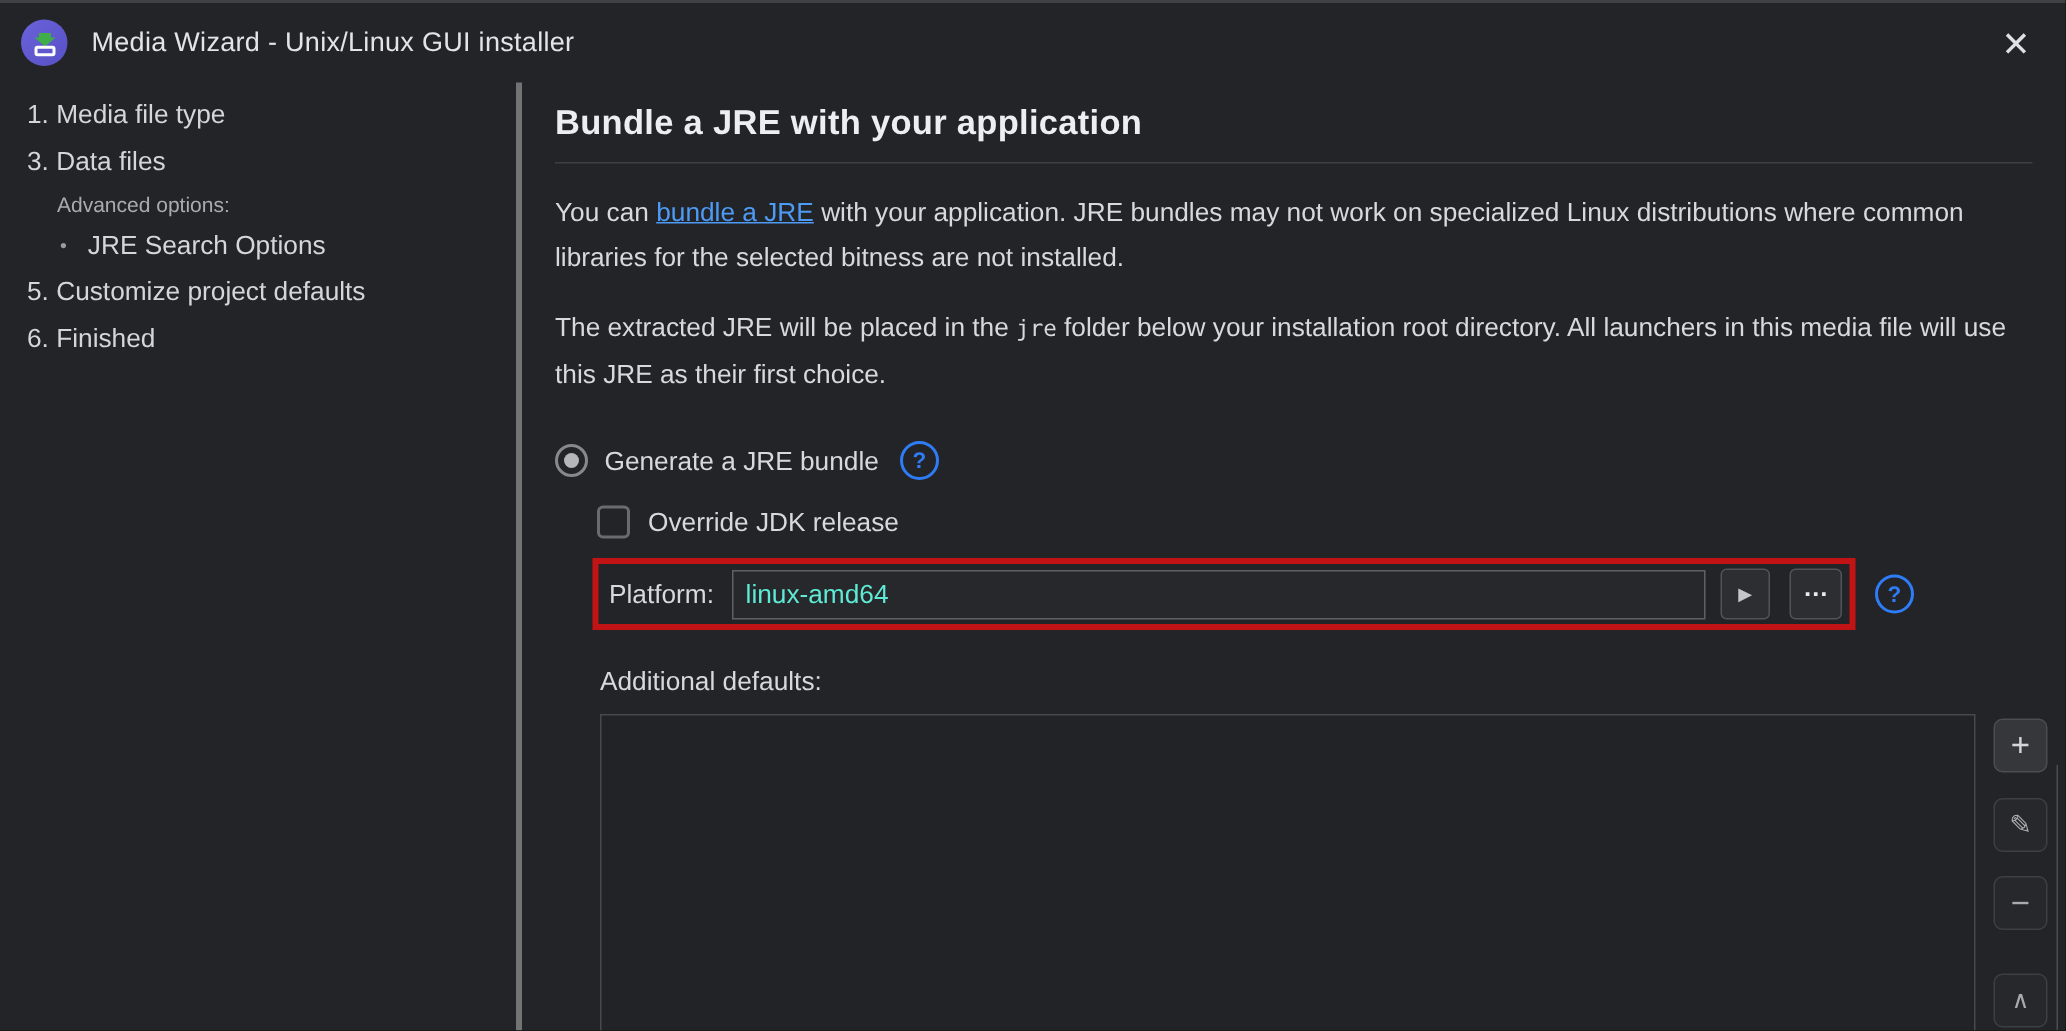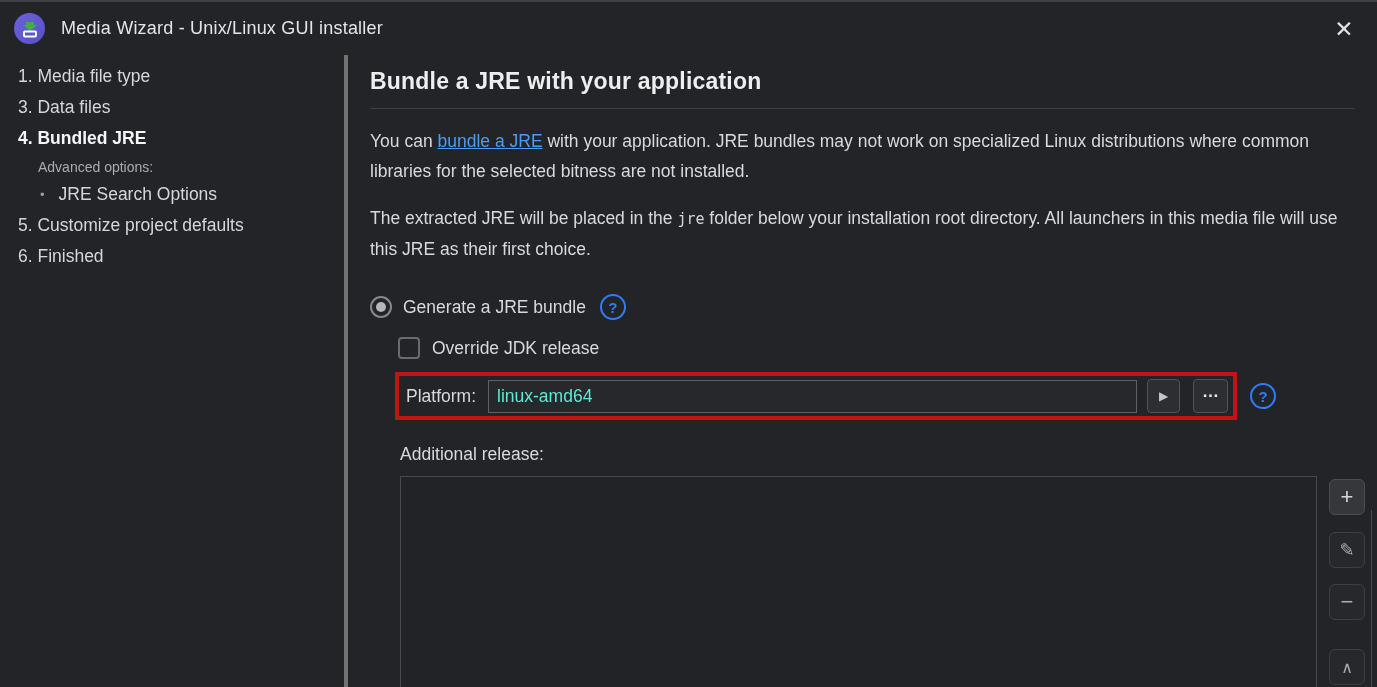--- a/index.html
+++ b/index.html
@@ -109,21 +109,20 @@
     </div>
     <div class="titlebar-title">Media Wizard - Unix/Linux GUI installer</div>
     <div class="close-btn">✕</div>
   </div>
 
   <div class="body">
 
     <div class="sidebar">
       <div class="side-item">1. Media file type</div>
       <div class="side-item">3. Data files</div>
-      <div class="side-item active">4. Bundled JRE</div>
       <div class="side-group">Advanced options:</div>
       <div class="side-item side-sub">
         <span class="bullet">•</span>
         <span>JRE Search Options</span>
       </div>
       <div class="side-item">5. Customize project defaults</div>
       <div class="side-item">6. Finished</div>
     </div>
 
     <div class="main">
@@ -154,21 +153,21 @@
           <div class="mini-btn arrow-btn">
               <span>▶</span>
             </div>
           <div class="mini-btn dots-btn">
               <span>…</span>
             </div>
         </div>
         <div class="help-circle">?</div>
       </div>
 
-      <div class="modules-label">Additional release:</div>
+      <div class="modules-label">Additional defaults:</div>
       <div class="modules-row">
         <div class="modules-list"></div>
         <div class="modules-btns">
           <div class="sq-btn primary btn-add">
               <span>+</span>
             </div>
           <div class="sq-btn btn-edit">
               <span>✎</span>
             </div>
           <div class="sq-btn btn-remove">

